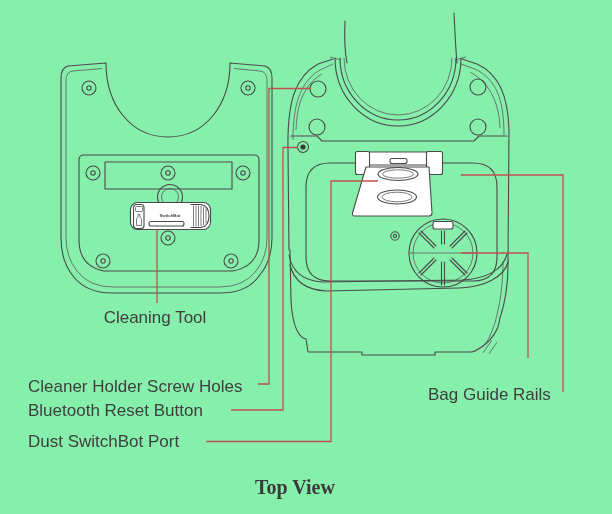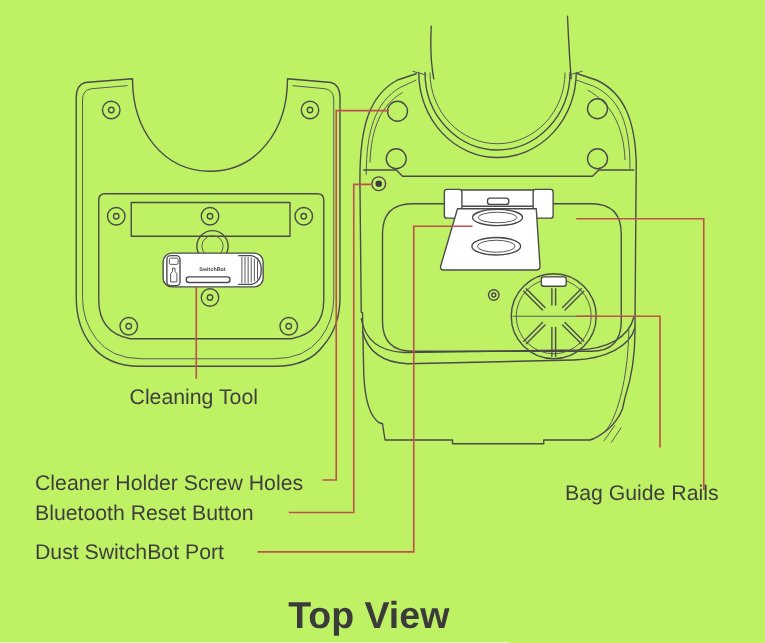--- a/index.html
+++ b/index.html
@@ -1,24 +1,24 @@
 <!DOCTYPE html>
 <html><head>
 <meta charset="utf-8">
 <style>
   html,body{margin:0;padding:0;background:#ffffff;}
-  #stage{position:relative;width:612px;height:514px;background:#bef264;overflow:hidden;
+  #stage{position:relative;width:612px;height:514px;background:#86efac;overflow:hidden;
          font-family:"Liberation Sans", sans-serif;}
   svg{position:absolute;left:0;top:0;}
   .ln{stroke:#4a4a4a;stroke-width:1.1;fill:none;stroke-linecap:round;stroke-linejoin:round;}
   .ln-thin{stroke:#5a5a5a;stroke-width:0.8;fill:none;}
   .wfill{fill:#ffffff;}
   .red{stroke:#c0504d;stroke-width:1.3;fill:none;}
   .lbl{position:absolute;color:#3e3e3e;font-size:17px;line-height:1.35;white-space:nowrap;}
-  .title{position:absolute;color:#3b3b3b;font-size:30px;font-weight:bold;text-align:center;}
+  .title{position:absolute;color:#3b3b3b;font-size:20px;font-weight:bold;text-align:center;font-family:Liberation Serif, serif;}
   .brand{font-size:4.3px;font-weight:bold;fill:#444;text-anchor:middle;
          font-family:"Liberation Sans", sans-serif;}
 </style>
 </head>
 <body>
 
 <div id="stage">
 
 <svg width="612" height="514" viewBox="0 0 612 514">
 
@@ -171,16 +171,16 @@
 
   <div class="lbl" style="left:70px;top:307px;width:170px;text-align:center;">Cleaning Tool</div>
 
   <div class="lbl" style="left:28px;top:376px;text-align:center;">Cleaner Holder Screw Holes</div>
 
   <div class="lbl" style="left:28px;top:400px;">Bluetooth Reset Button</div>
 
   <div class="lbl" style="left:28px;top:431px;">Dust SwitchBot Port</div>
 
 
-  <div class="lbl" style="left:428px;top:384px;margin-left:24px;">Bag Guide Rails</div>
+  <div class="lbl" style="left:428px;top:384px;">Bag Guide Rails</div>
 
   <div class="title" style="left:145px;top:476px;width:300px;">Top View</div>
 </div>
 
 </body></html>

